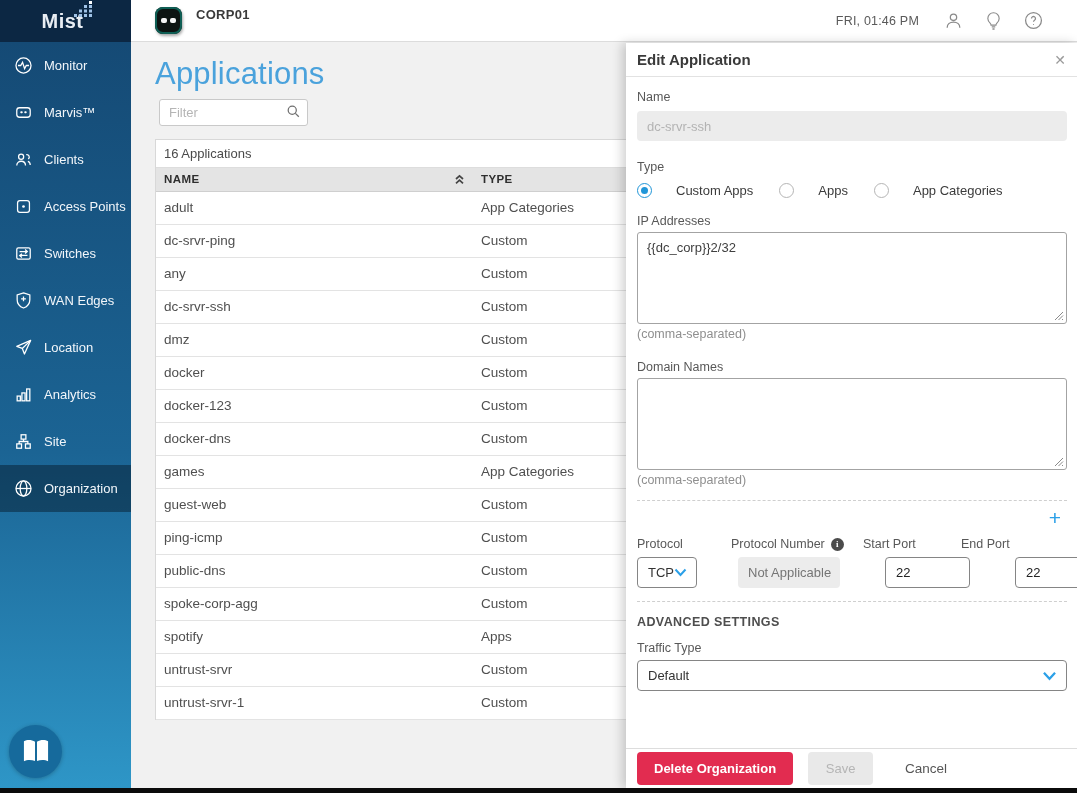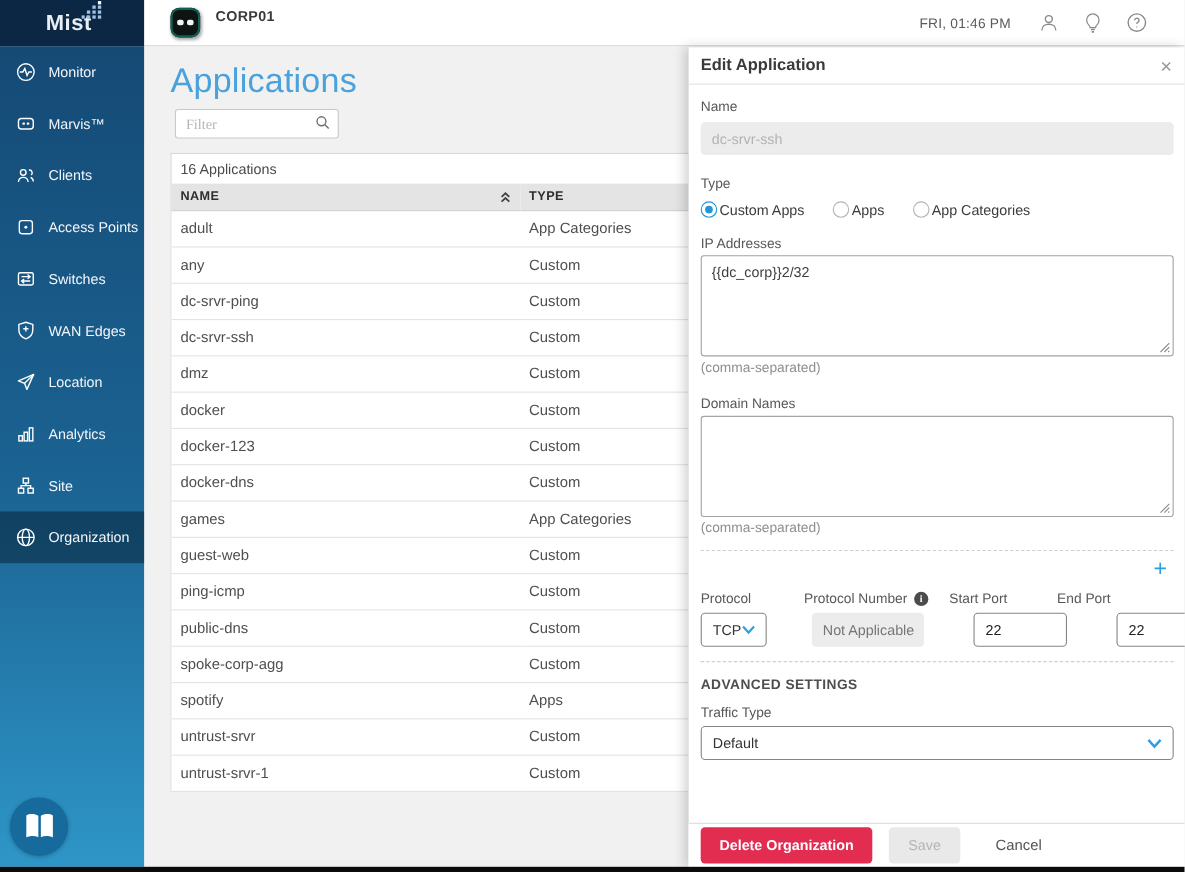--- a/index.html
+++ b/index.html
@@ -23,21 +23,21 @@
   .sidebar { position:absolute; left:0; top:42px; width:131px; bottom:5px; background:linear-gradient(180deg,#154a75 0%, #1b6494 55%, #2e96c7 100%); z-index:3;}
   .nav-item { height:47px; display:flex; align-items:center; gap:11px; padding-left:14px; color:#f2f6fa; font-size:13px; cursor:pointer;}
   .nav-item.active { background:rgba(2,14,26,.42); }
   .nav-item svg { flex:0 0 auto; }
   .book-fab { position:absolute; left:9px; bottom:10px; width:53px; height:53px; border-radius:50%; background:#166a9c; display:flex; align-items:center; justify-content:center; cursor:pointer; box-shadow:0 1px 4px rgba(0,0,0,.25);}
 
   
   .content { position:absolute; left:131px; top:42px; right:0; bottom:5px; background:#f1f1f1; }
   .page-title { position:absolute; left:24px; top:14px; font-size:31px; font-weight:400; color:#4aa2dc; letter-spacing:.2px;}
   .filter-wrap { position:absolute; left:28px; top:57px; width:149px; height:27px;}
-  .filter-wrap input { width:100%; height:100%; border:1px solid #c9c9c9; border-radius:3px; background:#fff; padding:0 26px 0 9px; font-size:13px; color:#444; font-family:Liberation Serif, serif;}
+  .filter-wrap input { width:100%; height:100%; border:1px solid #c9c9c9; border-radius:3px; background:#fff; padding:0 26px 0 9px; font-size:13px; color:#444; font-family:Liberation Sans, sans-serif;}
   .filter-wrap input::placeholder { color:#b5b5b5; }
   .filter-wrap .mag { position:absolute; right:7px; top:5px; }
 
   .table-card { position:absolute; left:24px; top:97px; width:472px; background:#fff; border:1px solid #d8d8d8; border-bottom:none;}
   .count-row { height:28px; display:flex; align-items:center; padding-left:8px; font-size:13px; color:#4a4a4a; border-bottom:1px solid #ddd;}
   table.apps { width:100%; border-collapse:collapse; table-layout:fixed; }
   table.apps th { background:#e4e4e4; height:23px; text-align:left; font-size:11.5px; color:#2e2e2e; letter-spacing:.4px; padding-left:8px; border-bottom:1px solid #cfcfcf; cursor:pointer;}
   table.apps th .th-inner { display:flex; align-items:center; }
   table.apps th.name-col { width:317px; }
   table.apps th .sort { margin-left:auto; margin-right:8px; display:inline-flex;}
@@ -48,21 +48,21 @@
   .panel { position:absolute; left:626px; top:43px; width:451px; bottom:5px; background:#fff; box-shadow:-4px 0 10px rgba(0,0,0,.18); z-index:10; }
   .panel-header { height:34px; border-bottom:1px solid #e2e2e2; display:flex; align-items:center; padding:0 11px;}
   .panel-title { font-size:15px; font-weight:700; color:#3a3a3a;}
   .panel-close { margin-left:auto; color:#9a9a9a; font-size:14px; cursor:pointer; line-height:1;}
   .panel-body { padding:0 10px 0 11px; }
   .f-label { font-size:12.5px; color:#585858; }
   .lbl-name { margin-top:13px; }
   .name-input { margin-top:7px; width:430px; height:30px; background:#ececec; border:none; border-radius:4px; color:#b3b3b3; font-size:13px; padding-left:10px; font-family:inherit;}
   .lbl-type { margin-top:19px; }
   .radio-row { margin-top:9px; display:flex; align-items:center; gap:26px;}
-  .radio { display:flex; align-items:center; gap:2px; font-size:13px; color:#3b3b3b; cursor:pointer;}
+  .radio { display:flex; align-items:center; gap:24px; font-size:13px; color:#3b3b3b; cursor:pointer;}
   .rdot { width:15px; height:15px; border-radius:50%; border:1px solid #b5b5b5; background:#fff; position:relative;}
   .radio.sel .rdot { border-color:#2196d8; }
   .radio.sel .rdot::after { content:""; position:absolute; left:3px; top:3px; width:7px; height:7px; border-radius:50%; background:#2196d8;}
   .lbl-ip { margin-top:16px; }
   .ta-wrap { position:relative; margin-top:4px; }
   .ta-wrap textarea { width:430px; height:92px; border:1px solid #a3a3a3; border-radius:3px; resize:none; font-family:inherit; font-size:13px; color:#3f3f3f; padding:7px 9px; display:block;}
   .grip { position:absolute; right:3px; bottom:3px; pointer-events:none;}
   .hint { margin-top:3px; font-size:12.5px; color:#8f8f8f;}
   .lbl-dom { margin-top:19px; }
   .dashed { margin-top:13px; border:none; border-top:1px dashed #cfcfcf; height:0;}
@@ -266,25 +266,25 @@
               </span>
             </th>
         </tr>
       </thead>
       <tbody>
         <tr>
             <td>adult</td>
             <td>App Categories</td>
           </tr>
         <tr>
+            <td>dc-srvr-ping</td>
+            <td>Custom</td>
+          </tr>
+        <tr>
             <td>any</td>
-            <td>Custom</td>
-          </tr>
-        <tr>
-            <td>dc-srvr-ping</td>
             <td>Custom</td>
           </tr>
         <tr>
             <td>dc-srvr-ssh</td>
             <td>Custom</td>
           </tr>
         <tr>
             <td>dmz</td>
             <td>Custom</td>
           </tr>

